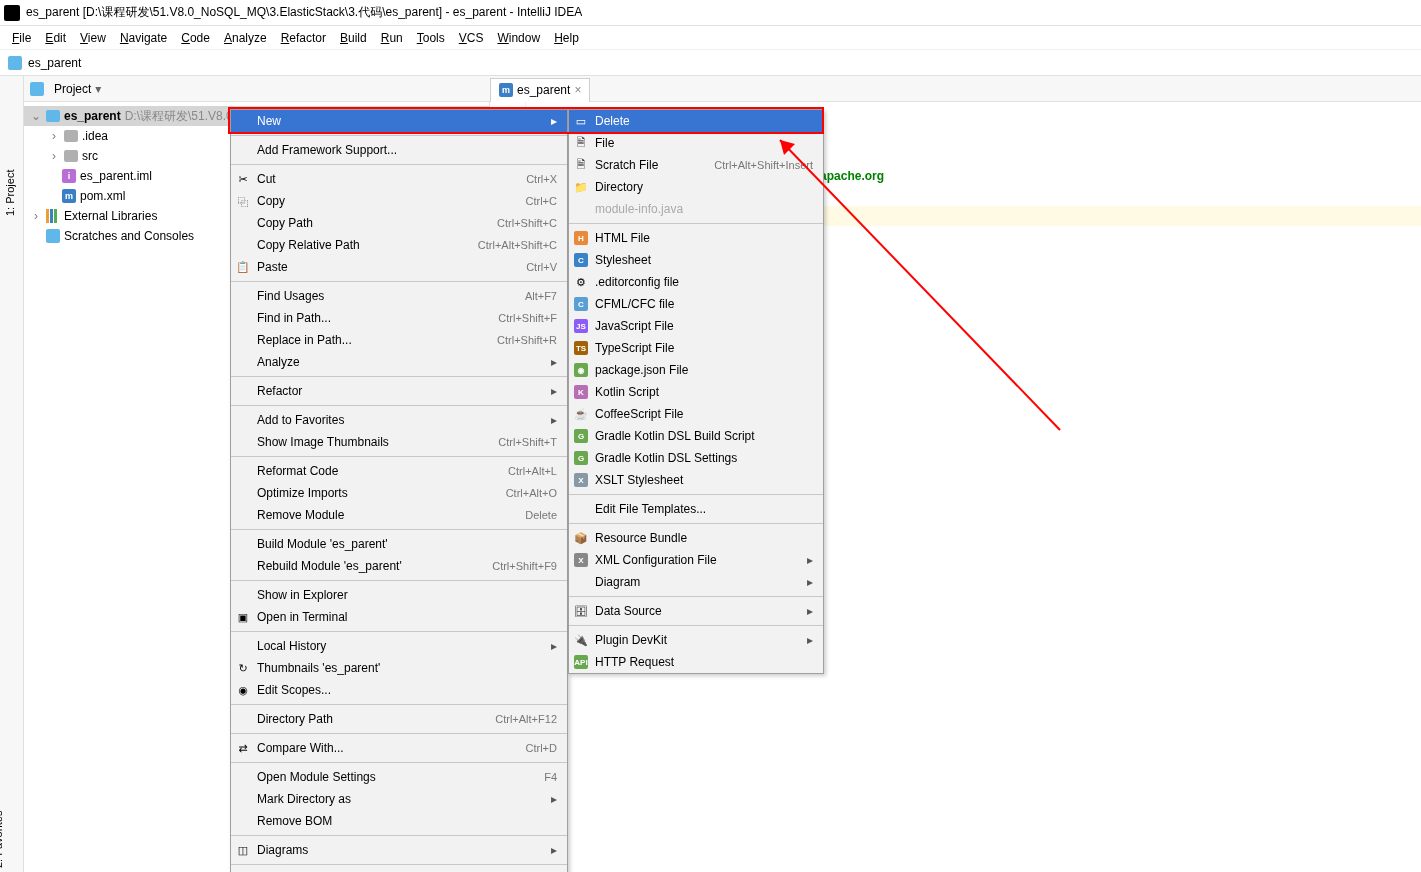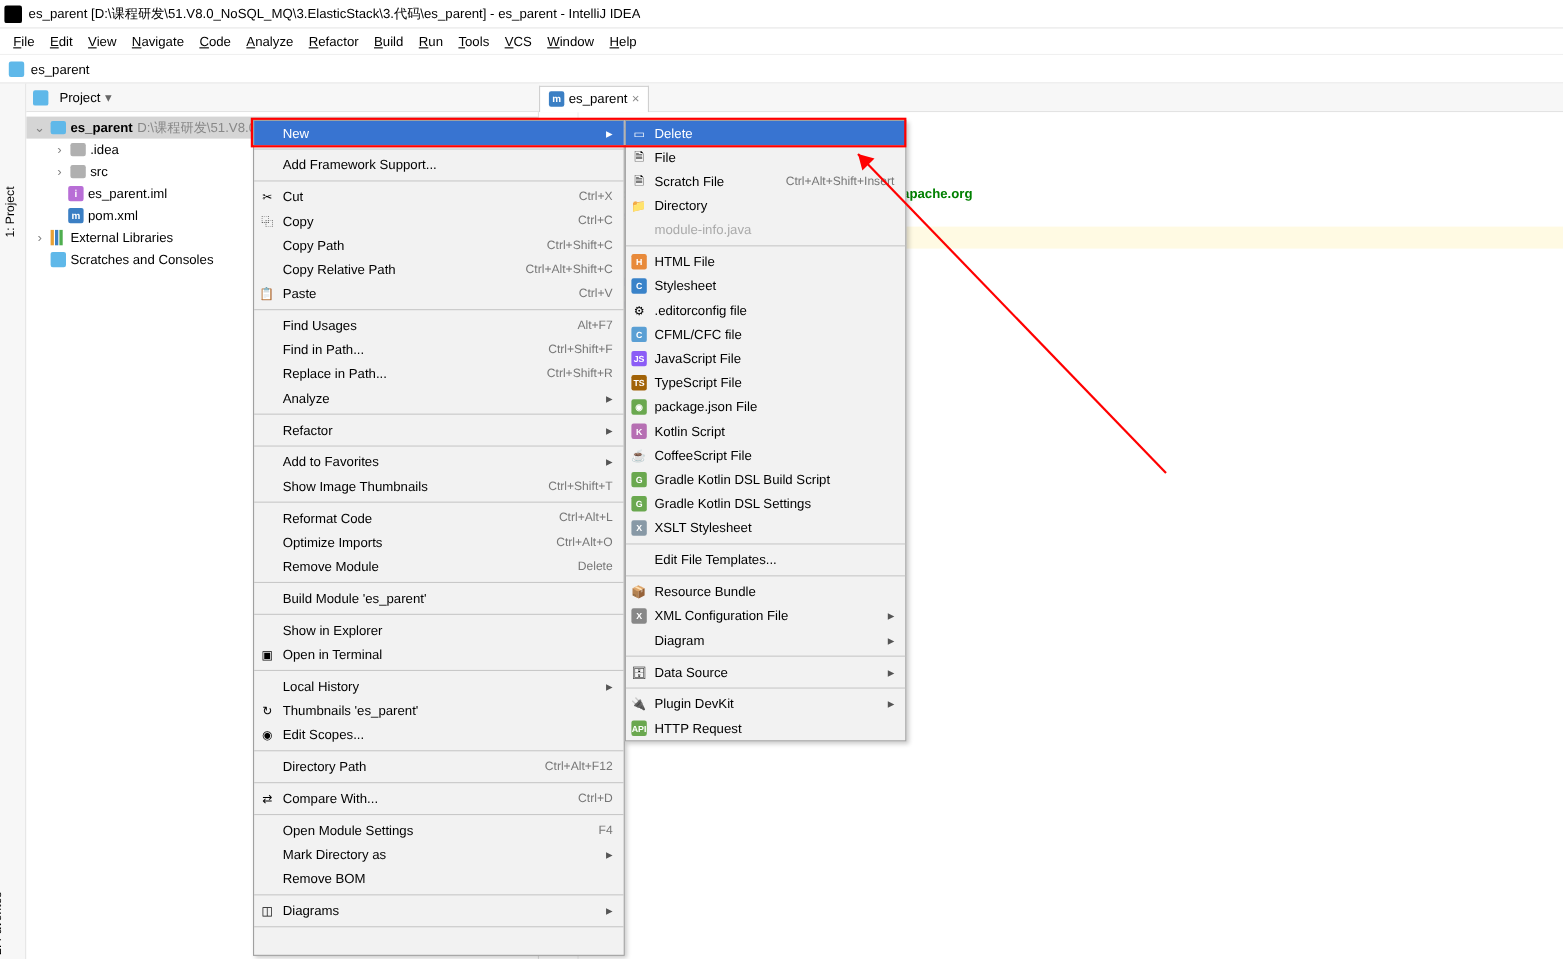--- a/index.html
+++ b/index.html
@@ -243,20 +243,24 @@
       <span class="shortcut">Ctrl+Alt+O</span>
     </div>
     <div class="cm-item">
       <span>Remove Module</span>
       <span class="shortcut">Delete</span>
     </div>
     <div class="cm-sep"></div>
     <div class="cm-item">
       <span>Build Module 'es_parent'</span>
     </div>
+    <div class="cm-item">
+      <span>Rebuild Module 'es_parent'</span>
+      <span class="shortcut">Ctrl+Shift+F9</span>
+    </div>
     <div class="cm-sep"></div>
     <div class="cm-item">
       <span>Show in Explorer</span>
     </div>
     <div class="cm-item">
       <span class="mi-icon" style="">▣</span>
       <span>Open in Terminal</span>
     </div>
     <div class="cm-sep"></div>
     <div class="cm-item">

